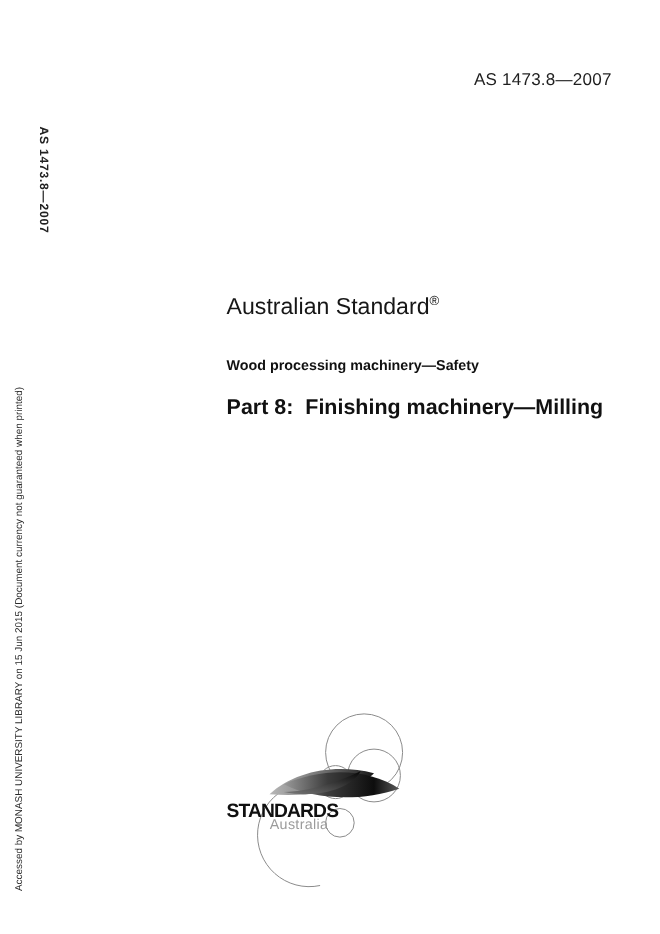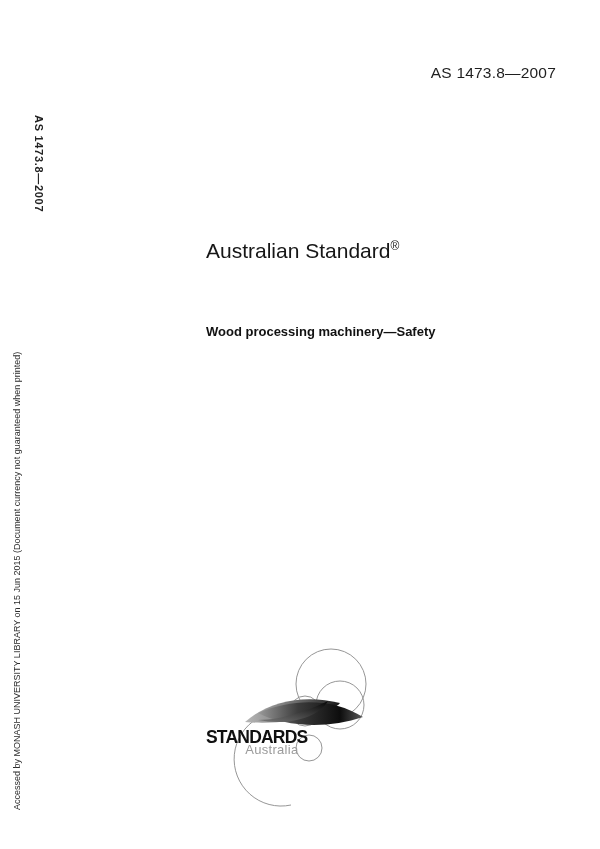--- a/index.html
+++ b/index.html
@@ -48,21 +48,21 @@
     transform-origin: 0 0;
     font-size: 9px;
     line-height: 11px;
     letter-spacing: 0px;
     color: #2b2b2b;
     white-space: nowrap;
   }
   .brand-line {
     position: absolute;
     left: 206px;
-    top: 224px;
+    top: 252px;
     font-size: 21px;
     line-height: 25px;
     font-weight: 400;
     color: #161616;
   }
   .brand-line .reg-mark {
     position: relative;
     top: -8px;
     font-size: 12px;
   }
@@ -105,20 +105,21 @@
 
   <div class="access-note">Accessed by MONASH UNIVERSITY LIBRARY on 15 Jun 2015 (Document currency not guaranteed when printed)</div>
 
   <div class="brand-line">
     <span>Australian Standard</span><span class="reg-mark">®</span>
   </div>
 
   <div class="page-title">Wood processing machinery—Safety</div>
 
   <div class="part-title">
+    <div class="line">Part 8:  Finishing machinery—Milling</div>
   </div>
 
   <div class="logo">
     <svg viewBox="0 0 170 180" xmlns="http://www.w3.org/2000/svg">
       <defs>
         <linearGradient id="gradLeft" x1="0" y1="0" x2="1" y2="0">
           <stop offset="0" stop-color="#b8b8b8"></stop>
           <stop offset="0.55" stop-color="#6a6a6a"></stop>
           <stop offset="1" stop-color="#181818"></stop>
         </linearGradient>

